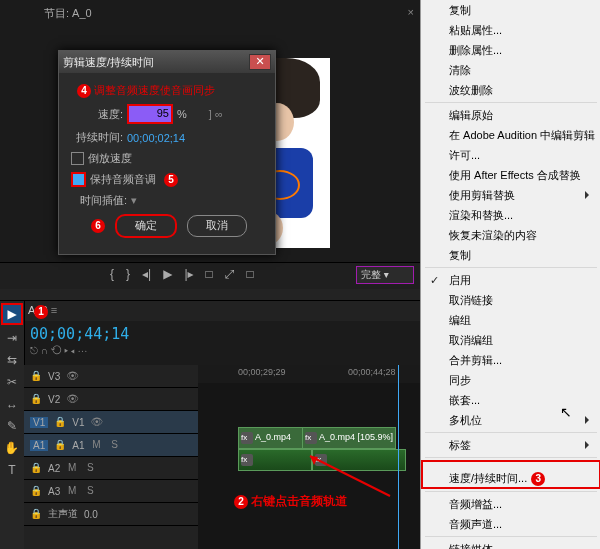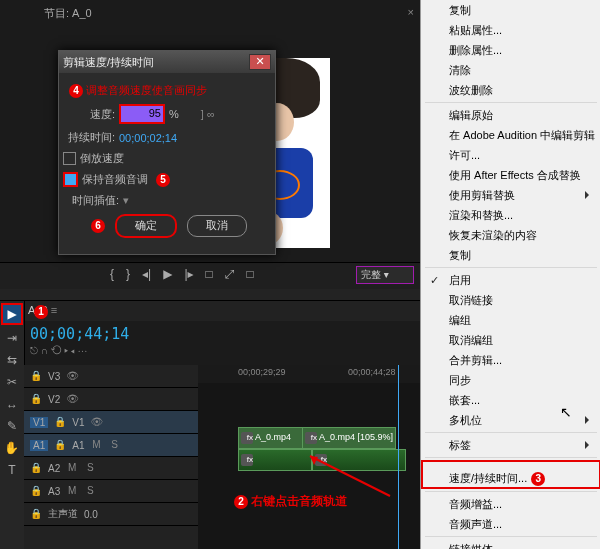--- a/index.html
+++ b/index.html
@@ -24,21 +24,21 @@
 .video .logo{position:absolute;left:35px;top:112px;width:36px;height:26px;border:2px solid #ff7a00;border-radius:50%}
 .video .arm{position:absolute;left:22px;top:152px;width:36px;height:36px;background:#e8c5a8;border-radius:50%}
 .ctrlbar{position:absolute;left:0;top:234px;width:420px;height:26px;background:#1f1f1f;border-top:1px solid #000}
 .ctrlbar .btns{position:absolute;left:110px;top:4px;display:flex;gap:12px;color:#aaa}
 .ctrlbar .btns span{font-size:12px}
 .ctrlbar .drop{position:absolute;right:6px;top:3px;width:52px;height:16px;background:#2b2b2b;border:1px solid #a21caf;font-size:10px;padding-left:4px;line-height:15px}
 
 .dlg{position:absolute;left:58px;top:50px;width:216px;background:#2b2b2b;border:1px solid #555;box-shadow:0 0 10px #000;z-index:5}
 .dlg .tbar{height:22px;background:linear-gradient(#555,#3a3a3a);display:flex;align-items:center;padding:0 4px;color:#eee;font-size:11px}
 .dlg .tbar .xx{margin-left:auto;width:20px;height:14px;background:#c94f4f;color:#fff;text-align:center;line-height:13px;font-size:11px;border:1px solid #333}
-.dlg .body{padding:8px 4px 10px;color:#bbb}
+.dlg .body{padding:8px 12px 10px;color:#bbb}
 .dlg .row{display:flex;align-items:center;margin:6px 0;gap:4px}
 .dlg .lab{width:52px;text-align:right;color:#bbb}
 .dlg .inp{width:40px;height:16px;background:#8b5cf6;color:#000;border:2px solid #e60000;text-align:right;padding-right:2px;line-height:15px}
 .dlg .link{color:#3fa9f5}
 .dlg .cb{width:11px;height:11px;border:1px solid #888;display:inline-block;vertical-align:middle}
 .dlg .cb.on{background:#3fa9f5}
 .dlg .btn{width:58px;height:20px;border:1px solid #888;border-radius:10px;text-align:center;line-height:19px;color:#ddd;display:inline-block}
 .dlg .btn.ok{border:2px solid #e60000}
 .dlg .hint{color:#e60000;font-size:11px;margin:2px 0 4px 2px}
 
@@ -49,21 +49,21 @@
 .tl .tools .t{width:18px;height:18px;margin:4px 3px;color:#aaa;text-align:center;line-height:18px;font-size:12px}
 .tl .tools .t.sel{border:2px solid #e60000;color:#fff;background:#1a4d80;margin:2px 1px}
 .tl .hdr{position:absolute;left:24px;top:44px;width:174px;height:205px;background:#222}
 .tl .tracks{position:absolute;left:198px;top:44px;right:0;height:205px;background:#151515}
 .tl .ruler{position:absolute;left:198px;top:44px;right:0;height:18px;background:#1a1a1a;color:#888;font-size:9px}
 .tl .ruler span{position:absolute;top:2px}
 .tl .ph{position:absolute;top:44px;width:1px;height:205px;background:#3fa9f5}
 .trk{height:22px;border-bottom:1px solid #000;display:flex;align-items:center;padding-left:6px;color:#aaa;font-size:10px;gap:6px}
 .trk .ic{width:12px;height:12px;display:inline-block;text-align:center;line-height:12px;color:#888}
 .clip{position:absolute;height:20px;background:#3a6a3a;border:1px solid #5a9a5a;font-size:9px;color:#fff;padding-left:2px;overflow:hidden;line-height:19px}
-.clip .fx{display:inline-block;width:12px;height:12px;background:#555;border-radius:2px;margin-right:2px;font-size:8px;line-height:12px;text-align:right}
+.clip .fx{display:inline-block;width:12px;height:12px;background:#555;border-radius:2px;margin-right:2px;font-size:8px;line-height:12px;text-align:left}
 .clip.wave{background:linear-gradient(#2a6a2a,#1a4a1a);}
 .tip{position:absolute;color:#e60000;font-size:12px;font-weight:bold;z-index:6}
 </style>
 </head>
 <body>
 
 <div class="workspace">
   <div class="top">
     <span class="tab">节目: A_0</span>
     <span class="x">×</span>

